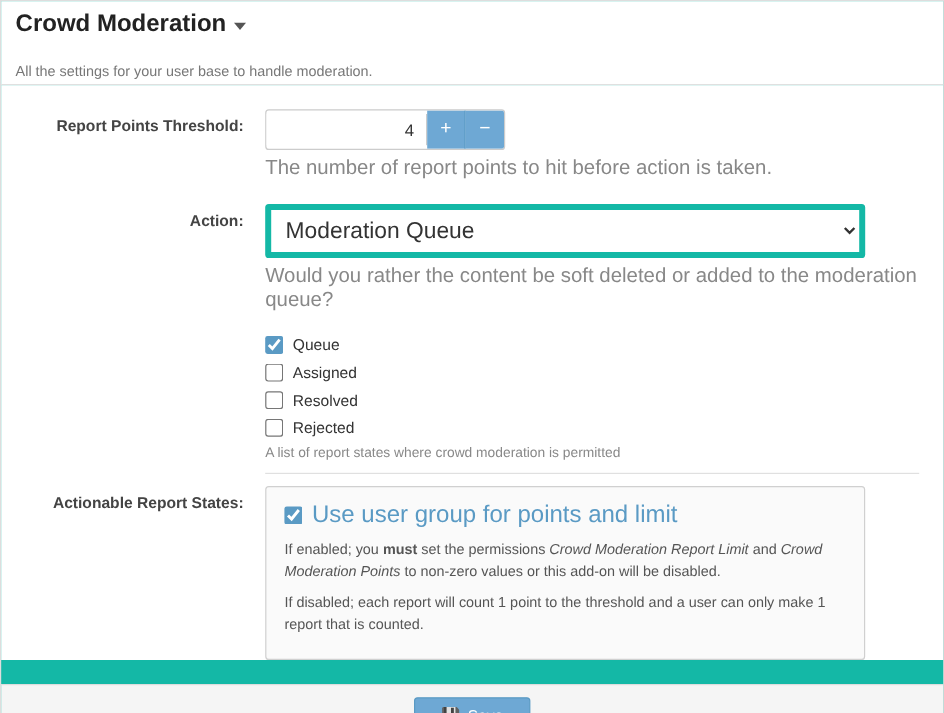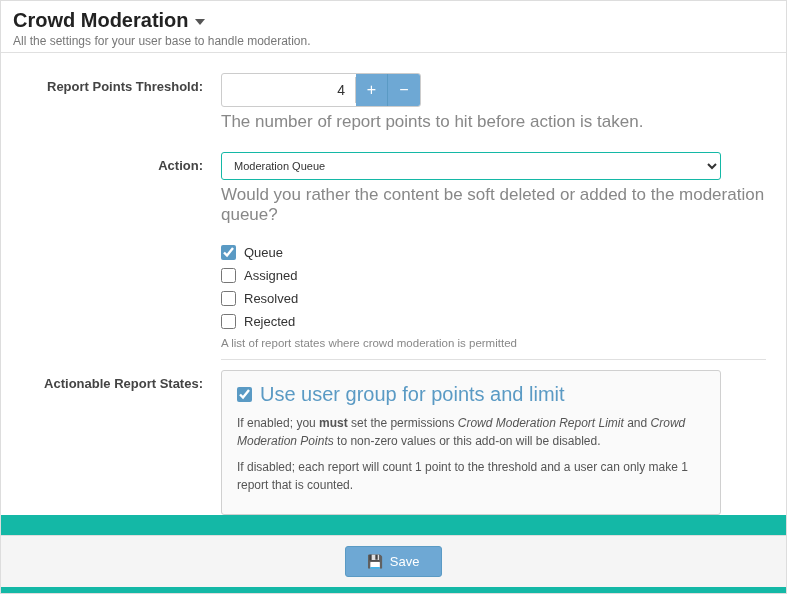--- a/index.html
+++ b/index.html
@@ -36,21 +36,21 @@
       height: 0;
       border-left: 5px solid transparent;
       border-right: 5px solid transparent;
       border-top: 6px solid #555;
       margin-top: 2px;
       cursor: pointer;
     }
     .page-subtitle {
       font-size: 12px;
       color: #777;
-      margin-top: 2px;
+      margin-top: 20px;
     }
     .main-content {
       padding: 20px 20px 0 20px;
       background: #fff;
     }
     .form-row {
       display: flex;
       align-items: flex-start;
       margin-bottom: 20px;
     }
@@ -106,23 +106,23 @@
       color: #fff;
     }
     .form-hint {
       font-size: 17px;
       color: #888;
       margin-top: 5px;
     }
     .select-control {
       width: 500px;
       padding: 6px 8px;
-      border: 1px solid #14b8a6;
+      border: 5px solid #14b8a6;
       border-radius: 3px;
-      font-size: 11px;
+      font-size: 19px;
       background: #fff;
       color: #333;
       appearance: auto;
       cursor: pointer;
     }
     .checkbox-group {
       display: flex;
       flex-direction: column;
       gap: 8px;
     }

